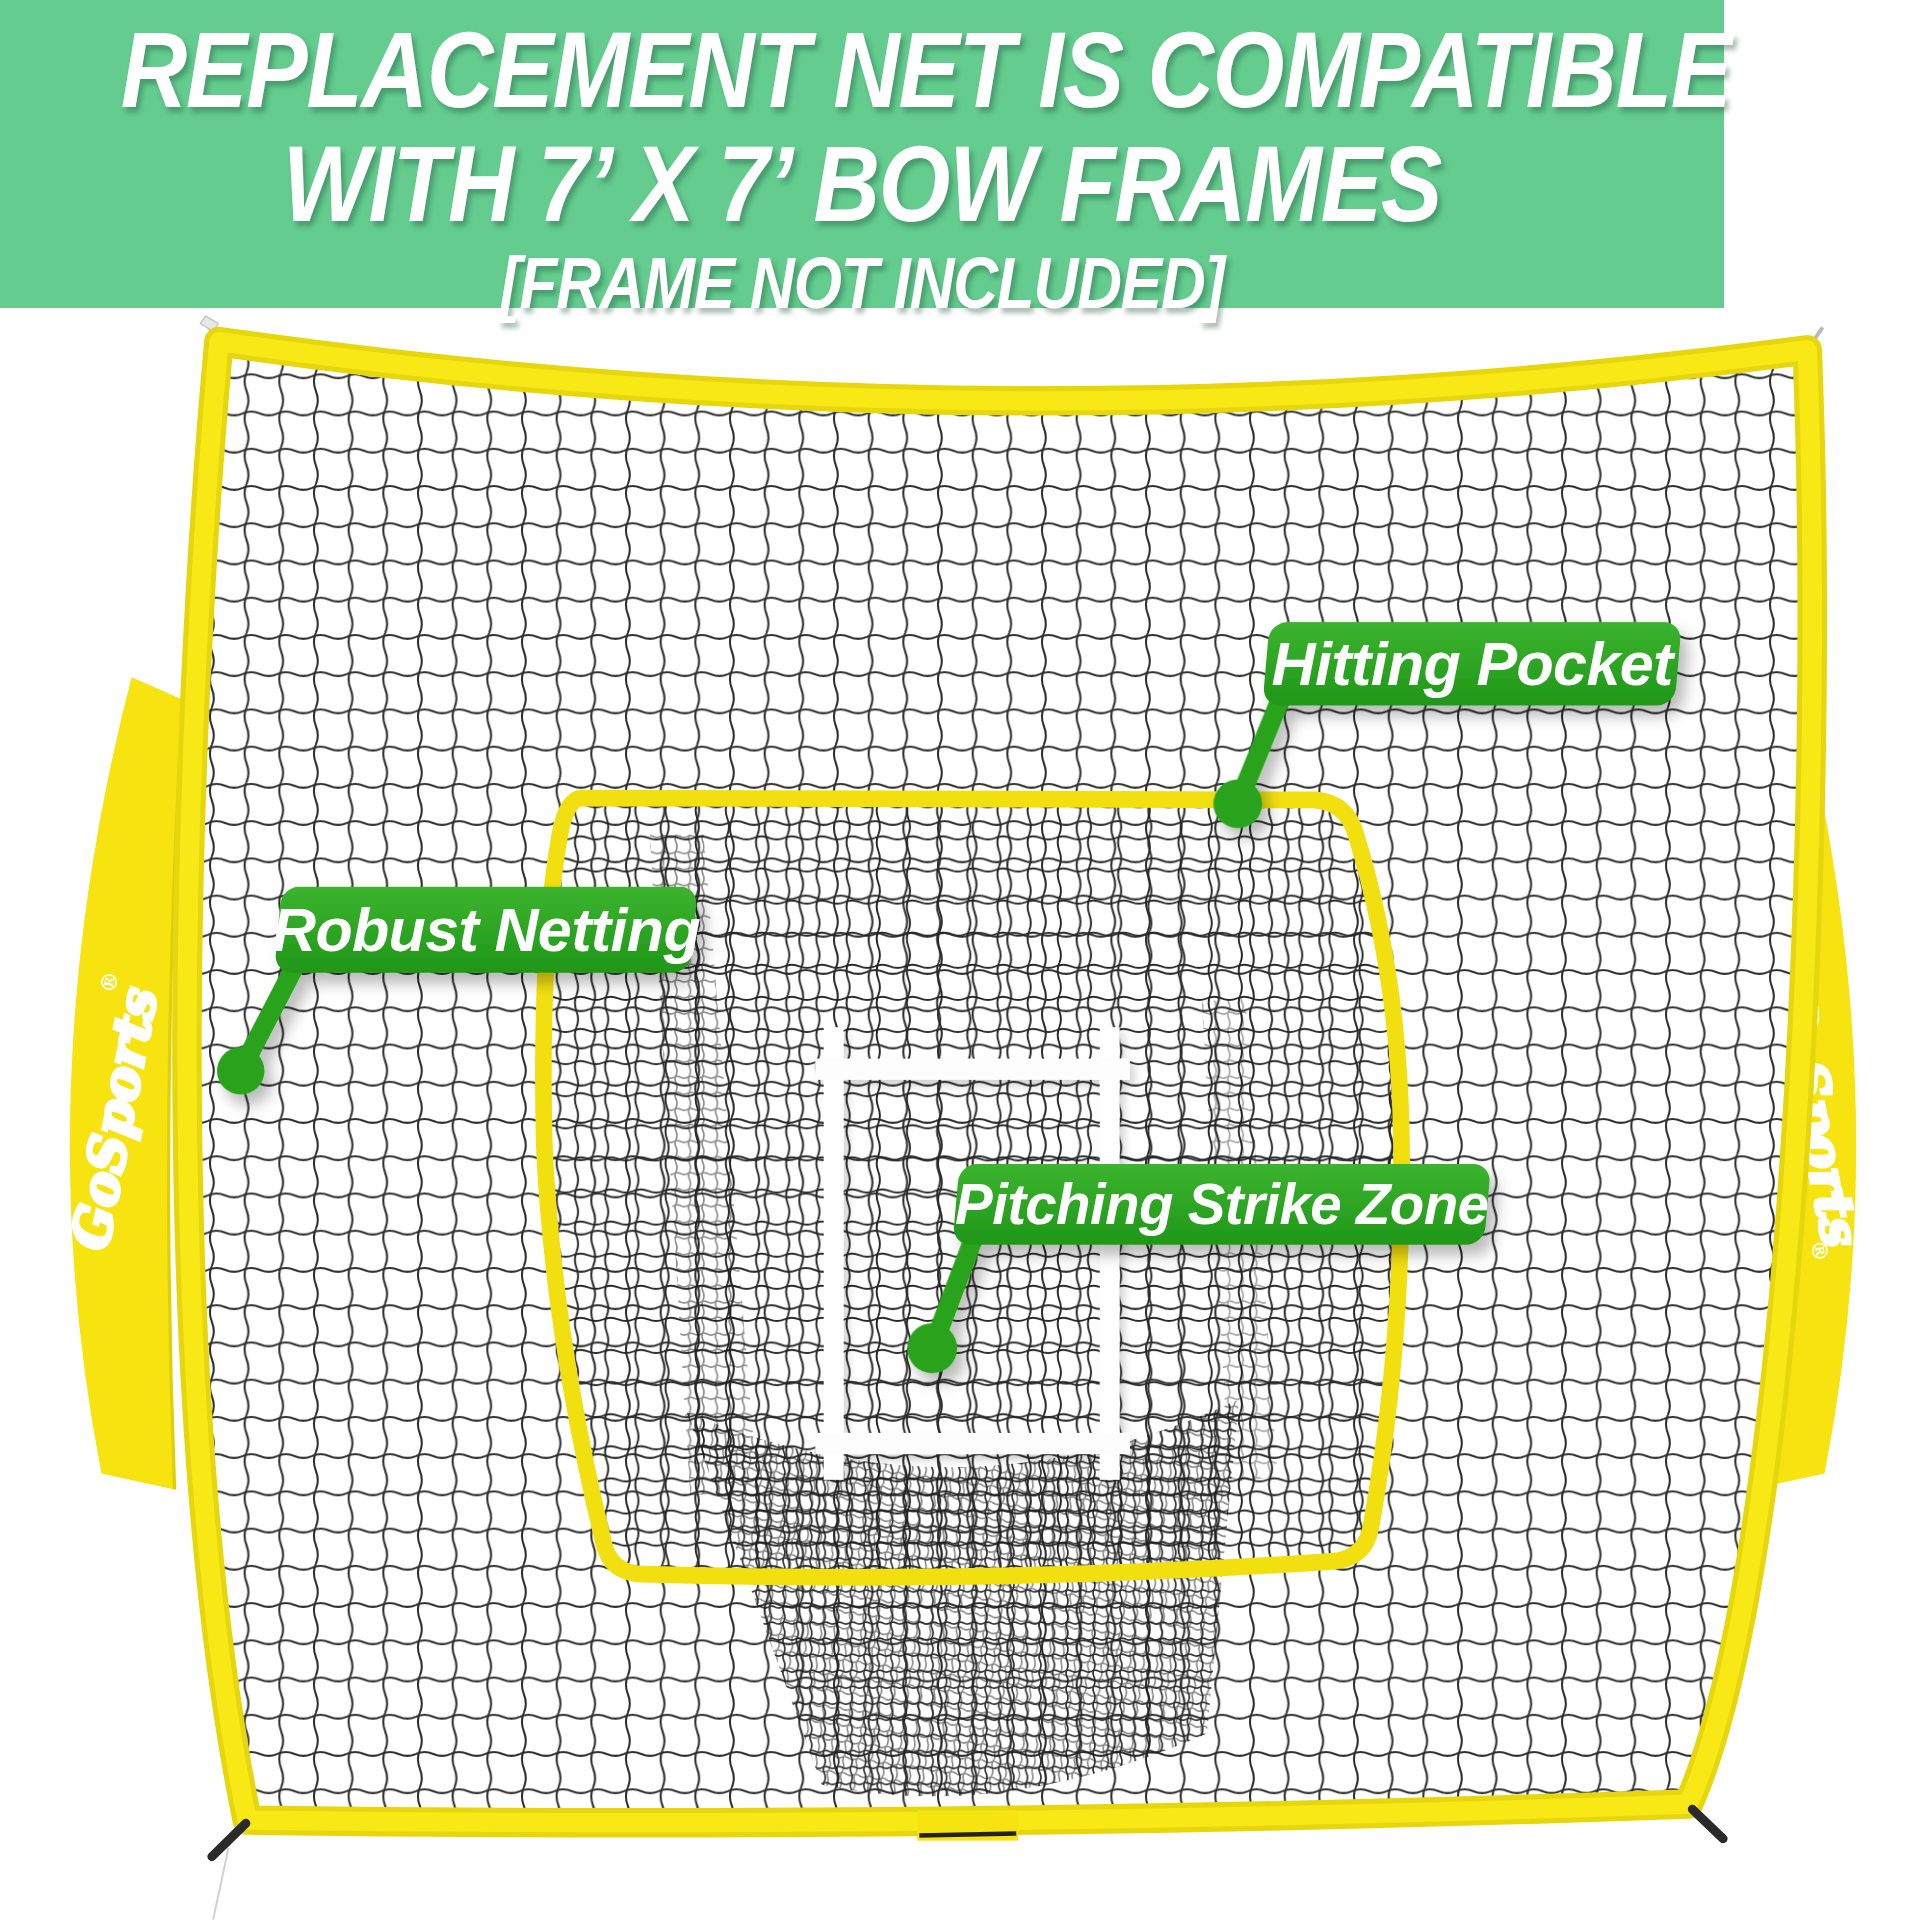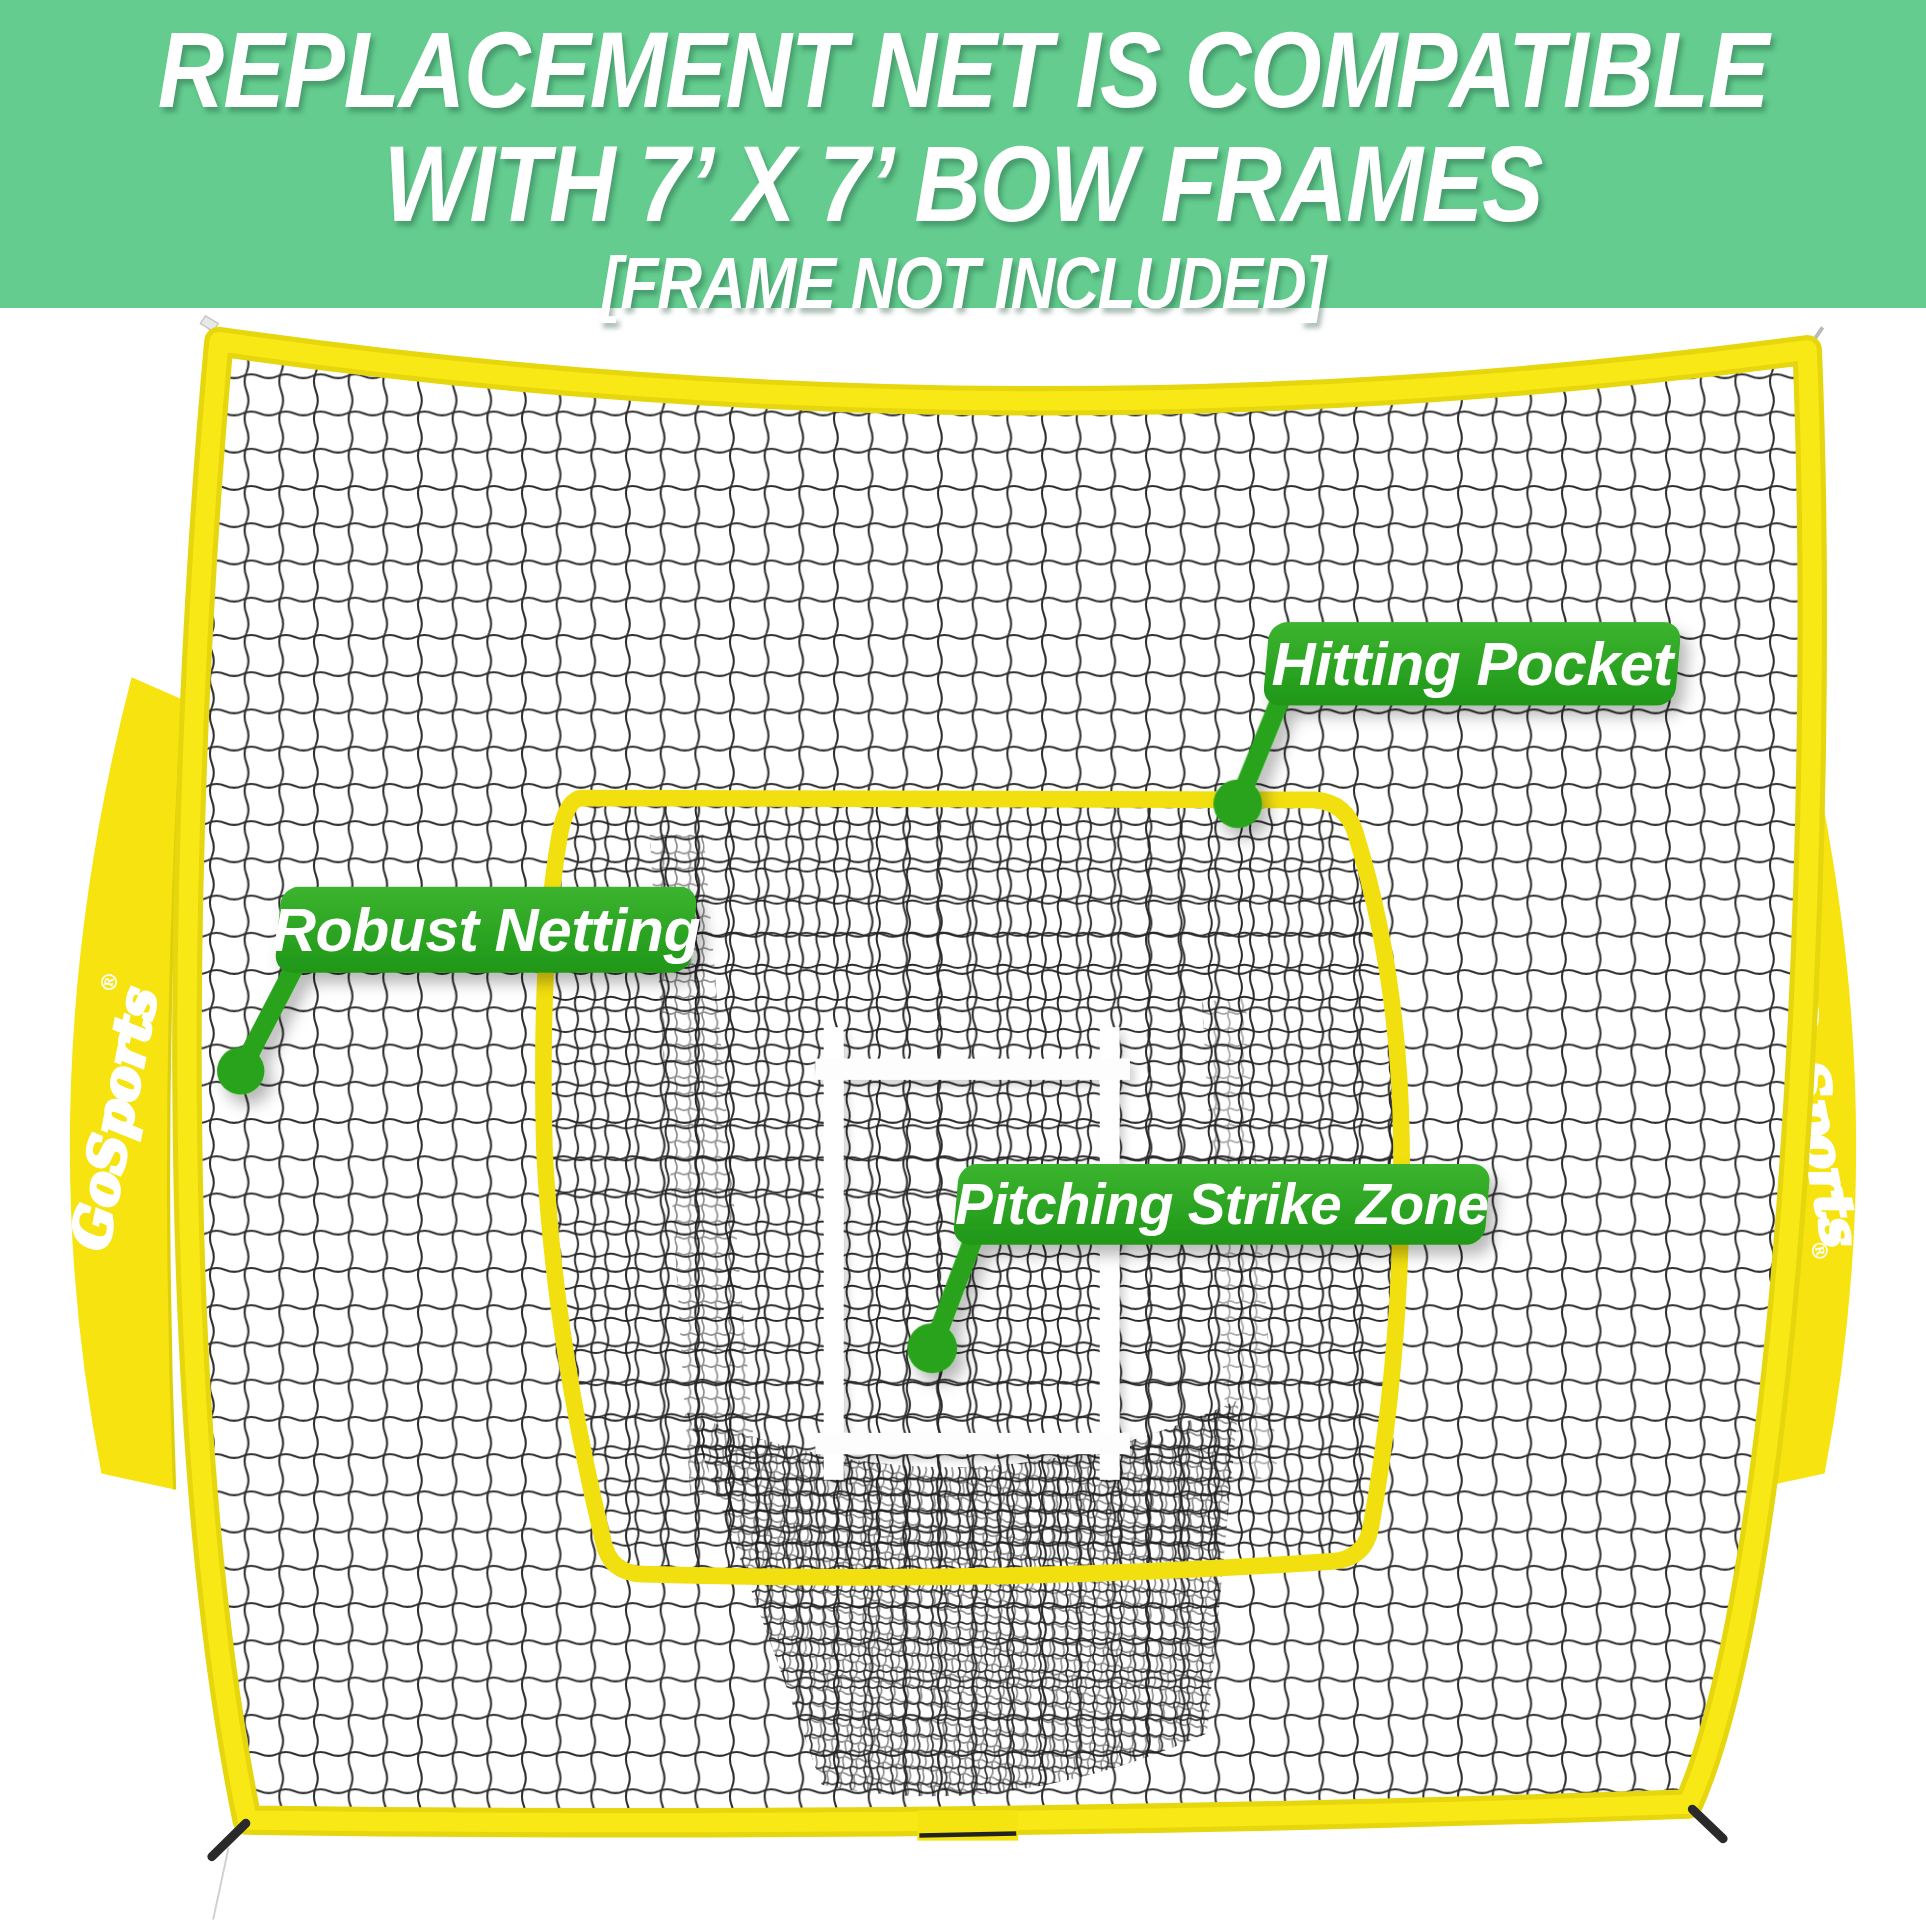--- a/index.html
+++ b/index.html
@@ -1,18 +1,18 @@
 <!DOCTYPE html>
 <html style="font-size:10.3px"><head>
 <meta charset="utf-8">
 <style>
   html,body{margin:0;padding:0;background:#ffffff;}
   body{width:1926px;height:1926px;position:relative;overflow:hidden;
        font-family:"Liberation Sans", sans-serif;}
-  .banner{position:absolute;left:0;top:0;width:1926px;height:308px;background:#63cc8e;
+  .banner{position:absolute;left:0;top:0;width:1724px;height:308px;background:#63cc8e;
           display:flex;flex-direction:column;align-items:center;justify-content:flex-start;
           padding-top:16.7px;box-sizing:border-box;z-index:2;}
   .banner .line{display:block;width:100%;text-align:center;color:#ffffff;
           font-weight:bold;font-style:italic;text-transform:uppercase;
           letter-spacing:-1.3px;white-space:nowrap;
           text-shadow:3.9px 5.1px 5.8px rgba(30,80,55,.38);}
   .banner .l1{font-size:107px;line-height:1.0;transform:scaleX(.86);}
   .banner .l2{font-size:107px;line-height:1.0;margin-top:7.7px;transform:scaleX(.86);}
   .banner .l3{font-size:72px;line-height:1.0;margin-top:9px;transform:scaleX(.86);}
   .stage{position:absolute;left:0;top:0;width:1926px;height:1926px;z-index:1;}

